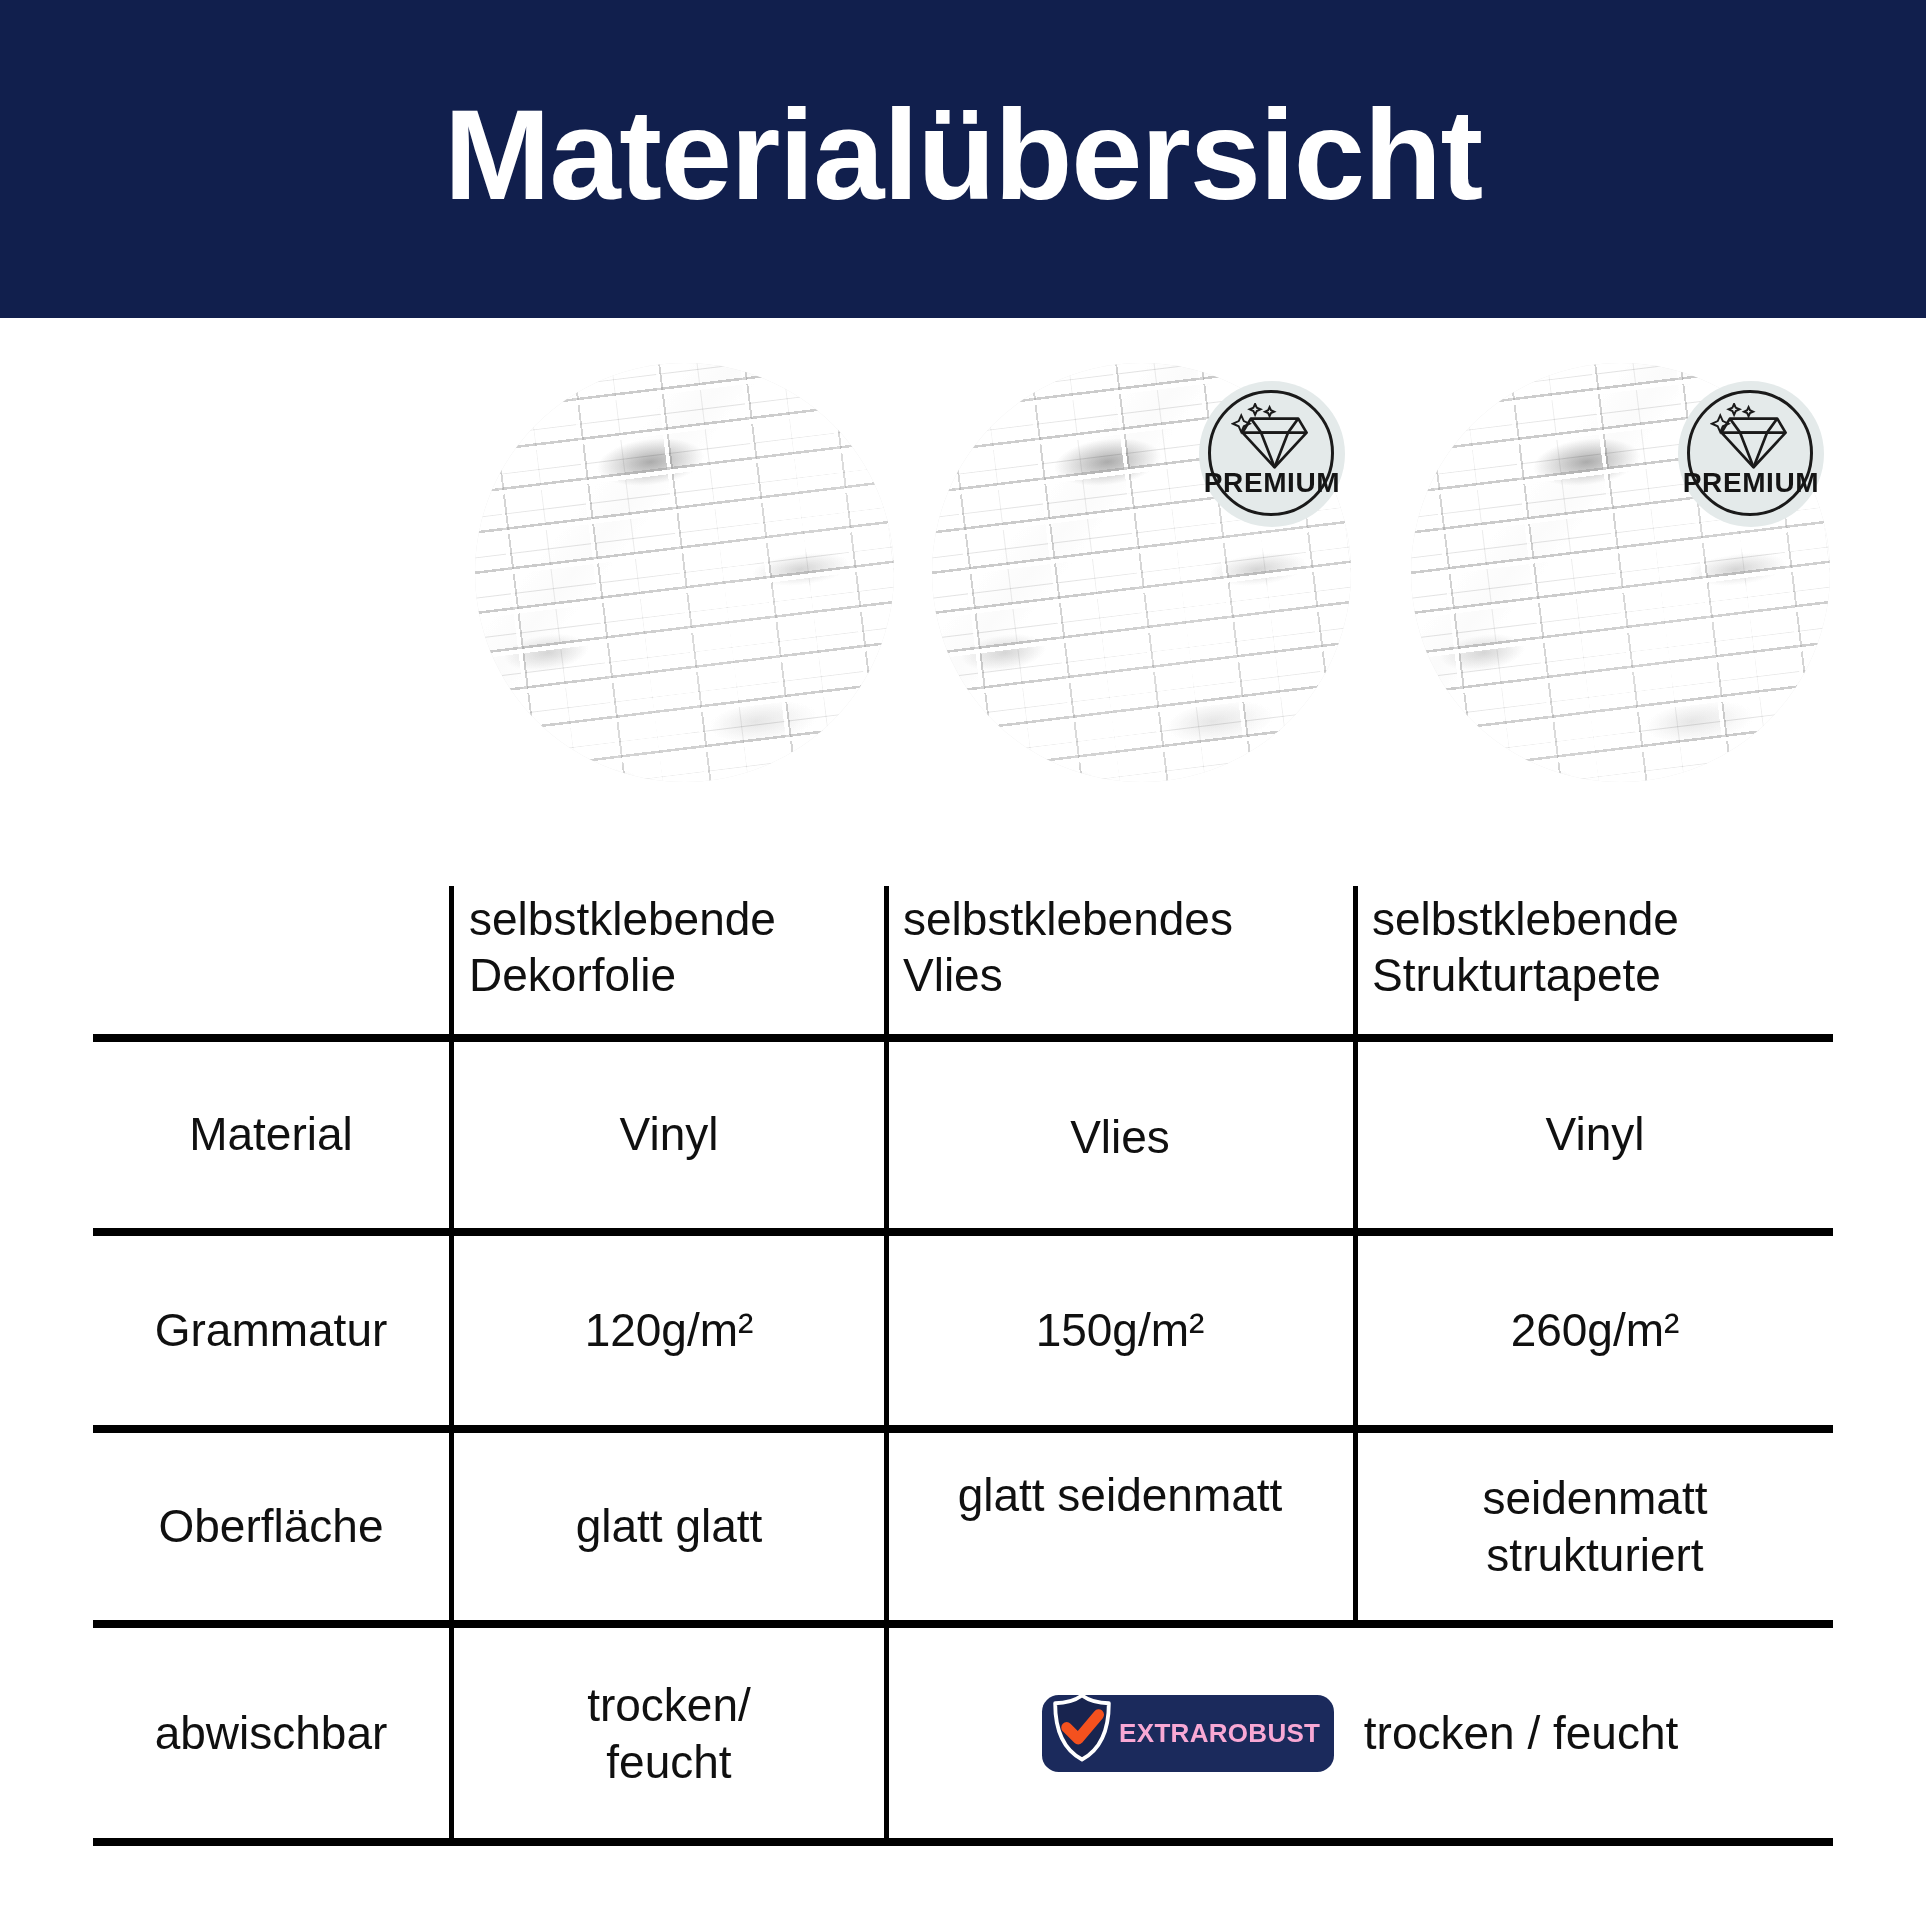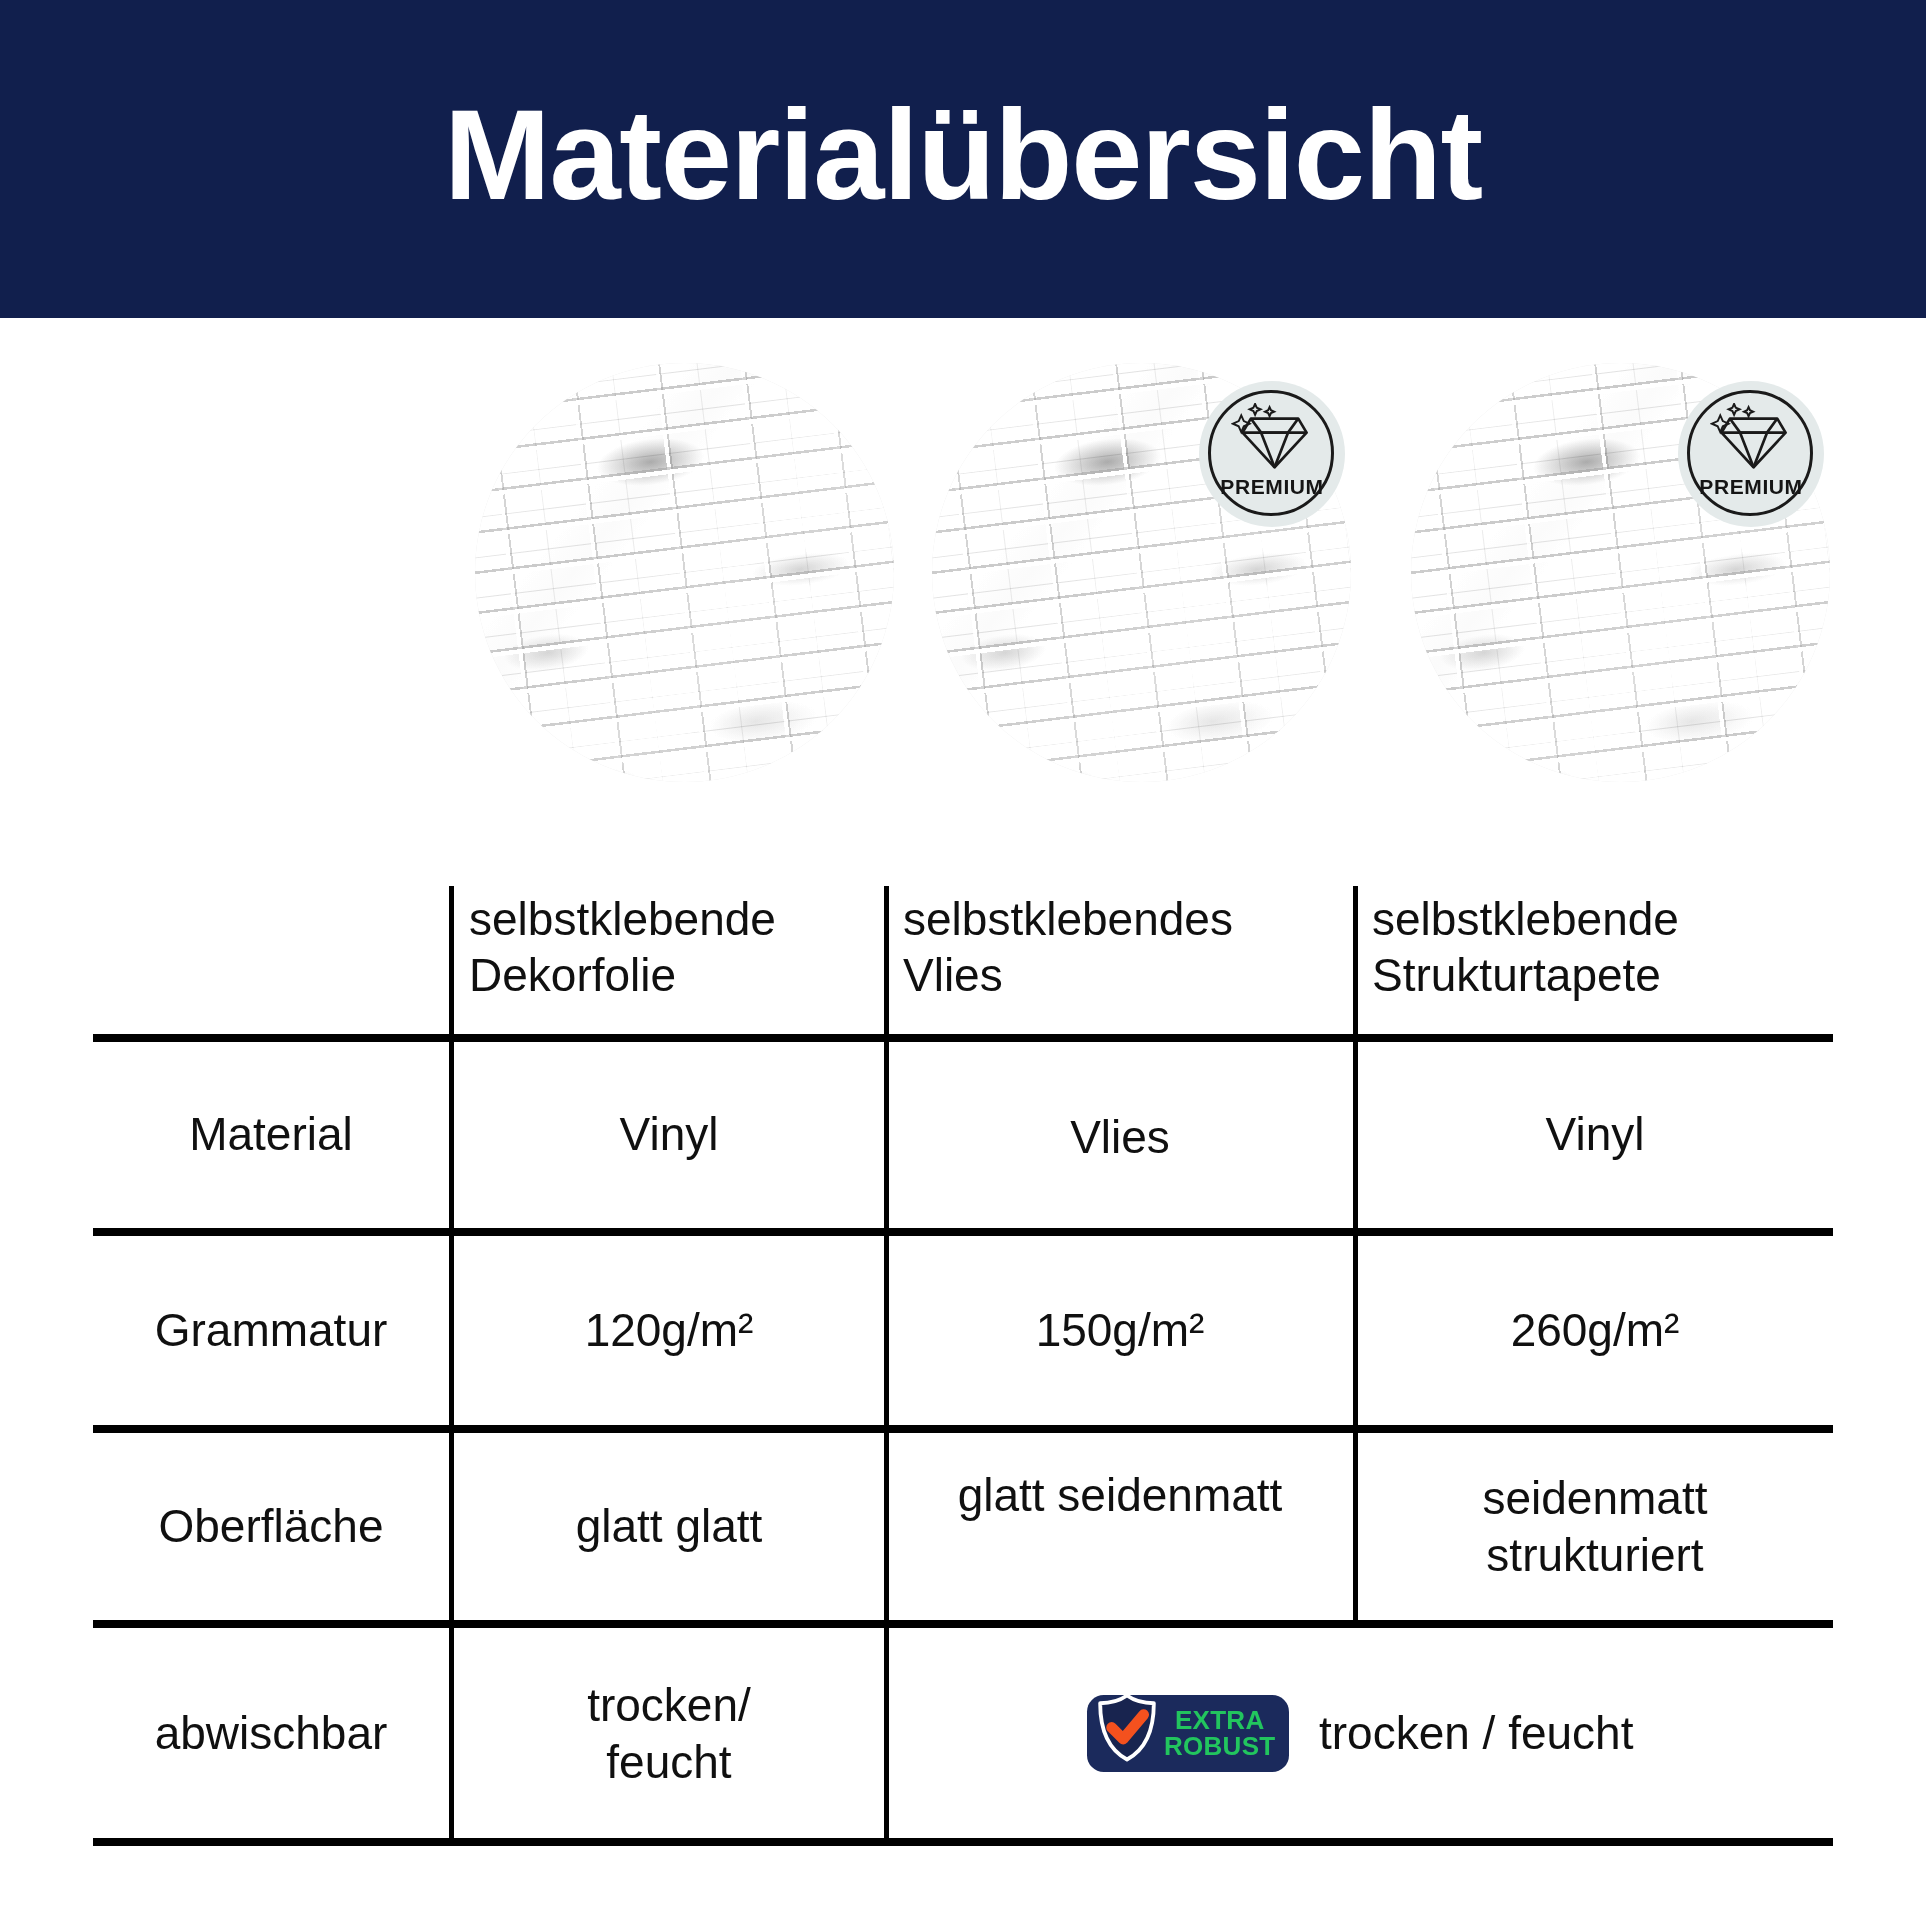--- a/index.html
+++ b/index.html
@@ -86,21 +86,21 @@
     z-index:5;
   }
   .premium-badge .ring{
     position:absolute;left:9px;top:9px;width:126px;height:126px;
     border-radius:50%;border:3.2px solid #1a1a1a;box-sizing:border-box;
   }
   .premium-inner{position:relative;width:100%;height:100%;}
   .premium-gem{position:absolute;left:50%;top:22px;transform:translateX(-50%);}
   .premium-word{
     position:absolute;left:0;right:0;bottom:28px;text-align:center;
-    font-size:21px;font-weight:bold;color:#151515;letter-spacing:0.6px;
+    font-size:28px;font-weight:bold;color:#151515;letter-spacing:0.6px;
     font-family:"Liberation Sans", sans-serif;
   }
   .pb2{left:1199px;top:18px;}
   .pb3{left:1678px;top:18px;}
 
   
   .table{
     position:absolute;left:93px;top:886px;width:1740px;height:960px;
   }
   .rule{position:absolute;background:#000000;}
@@ -123,22 +123,22 @@
   .extra-robust{
     display:inline-flex;align-items:center;
     background:#1b2a5c;border-radius:16.7px;
     padding:6.4px 14px 6.4px 9px;
     height:77px;box-sizing:border-box;
     margin-right:29.5px;
     flex:none;
   }
   .er-shield{flex:none;margin-right:6.4px;}
   .er-text{
-    display:flex;flex-direction:column;justify-content:flex-end;
-    color:#22c55e;font-weight:bold;line-height:0.98;
+    display:flex;flex-direction:row;justify-content:flex-end;
+    color:#f9a8d4;font-weight:bold;line-height:0.98;
     font-family:"Liberation Sans", sans-serif;
   }
   .er-text .l1{font-size:26px;letter-spacing:0.3px;}
   .er-text .l2{font-size:26px;letter-spacing:0.3px;}
   .merged-wrap{display:flex;align-items:center;justify-content:center;width:100%;}
 </style>
 </head>
 <body>
 
 <div class="page">

